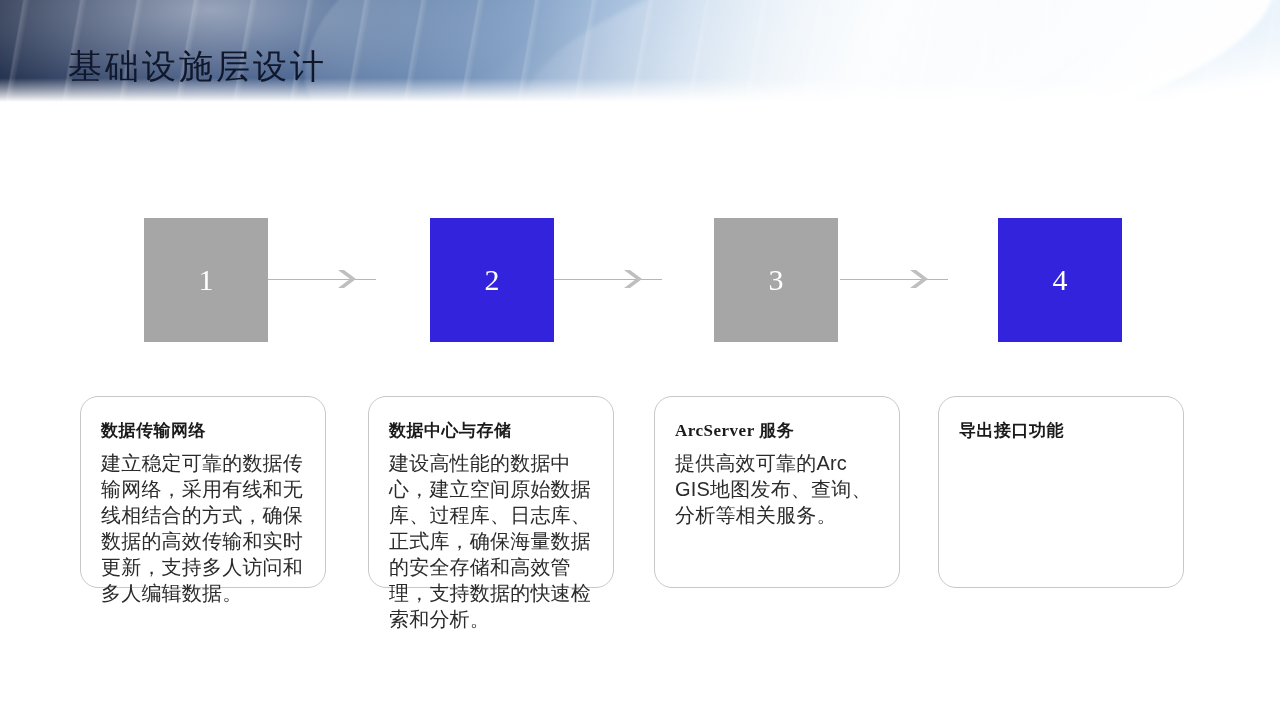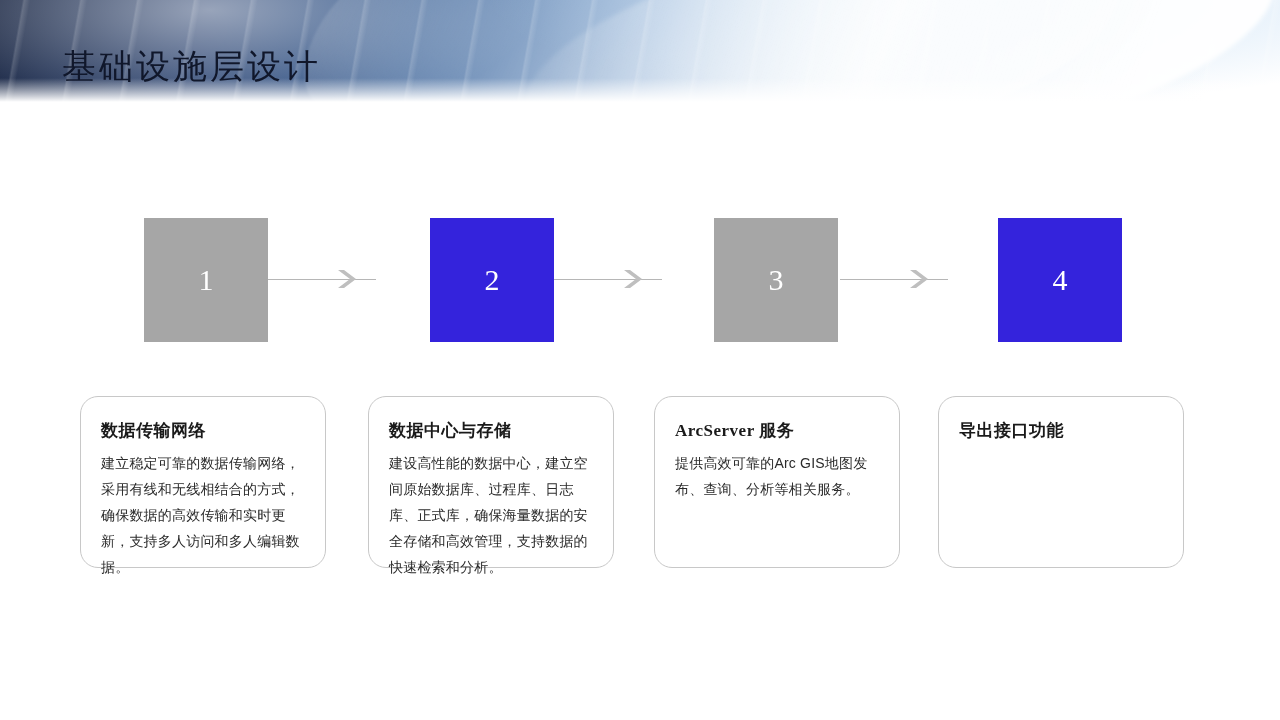--- a/index.html
+++ b/index.html
@@ -71,21 +71,21 @@
   .header-fade {
     position: absolute;
     left: 0;
     bottom: 0;
     width: 1280px;
     height: 26px;
     background: linear-gradient(to bottom, rgba(255,255,255,0) 0%, #ffffff 92%);
   }
   .page-title {
     position: absolute;
-    left: 62px;
+    left: 68px;
     top: 44px;
     font-family: "Liberation Serif", serif;
     font-size: 34px;
     letter-spacing: 3px;
     color: #10172b;
     white-space: nowrap;
   }
 
   
   .steps {
@@ -128,39 +128,39 @@
     position: absolute;
     left: 0;
     top: 396px;
     width: 1280px;
     height: 240px;
   }
   .card {
     position: absolute;
     top: 0;
     width: 246px;
-    height: 172px;
+    height: 192px;
     border: 1px solid #c8c8c8;
     border-radius: 18px;
     box-sizing: border-box;
     background: #ffffff;
     padding: 22px 13px 0 20px;
   }
   .card-title {
     font-family: "Liberation Serif", serif;
     font-weight: bold;
     font-size: 17px;
     color: #1a1a1a;
     letter-spacing: 0.5px;
     margin-bottom: 8px;
     white-space: nowrap;
   }
   .card-body {
     font-family: "Liberation Sans", sans-serif;
-    font-size: 14px;
+    font-size: 20px;
     line-height: 26px;
     color: #2b2b2b;
     letter-spacing: 0.2px;
   }
 </style>
 </head>
 <body>
 
 <div class="header">
   <div class="header-bg"></div>

